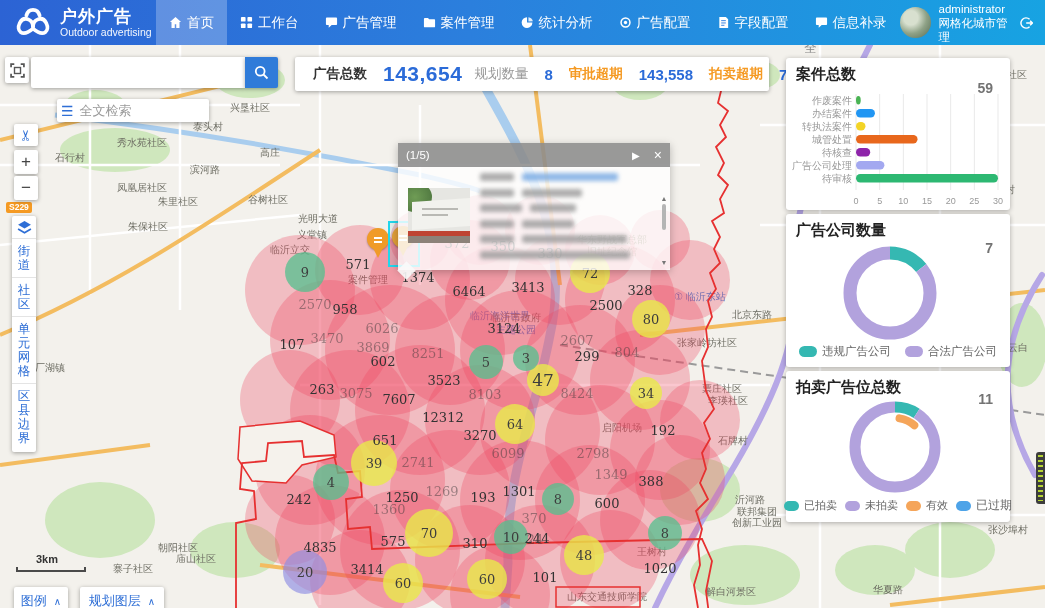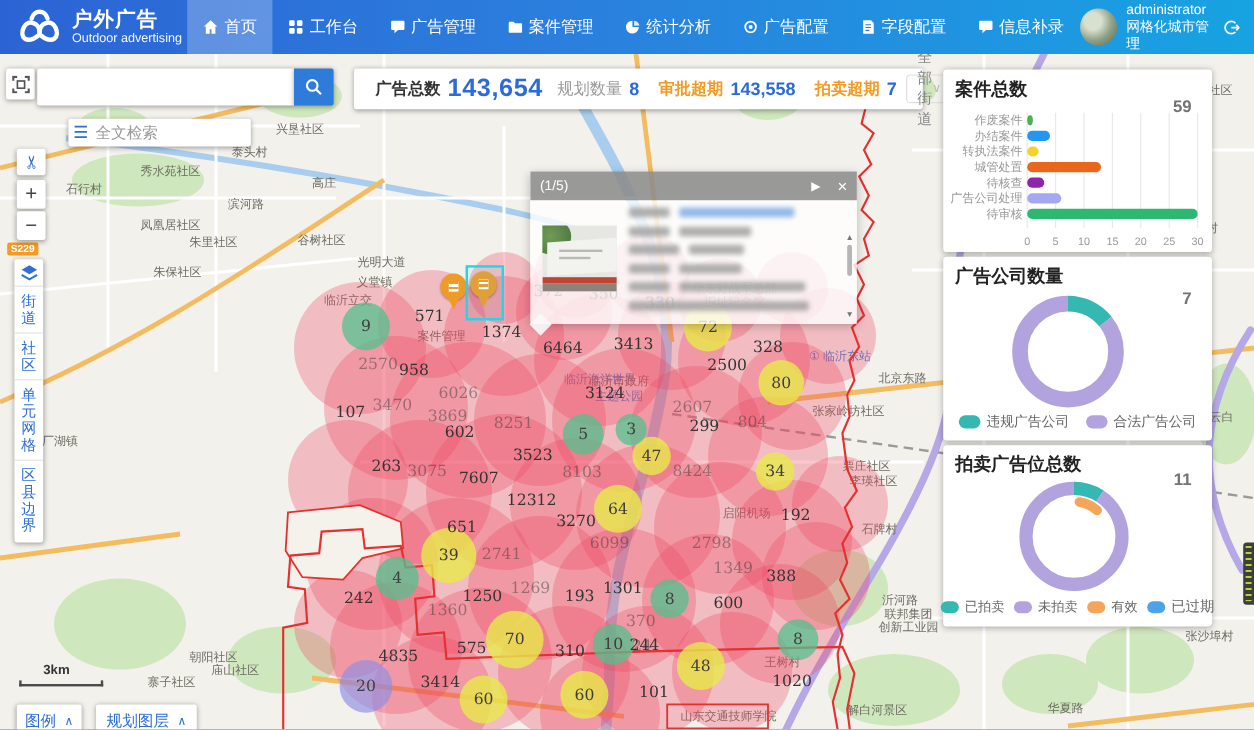--- a/index.html
+++ b/index.html
@@ -48,21 +48,21 @@
   .pinwrap{position:absolute;z-index:6;width:24px;height:32px;}
   .pinbody{position:absolute;left:1px;top:0;width:22px;height:22px;border-radius:50%;background:#f09b28;
            display:flex;align-items:center;justify-content:center;box-shadow:0 1px 2px rgba(0,0,0,.3);}
   .pindoc{width:12px;height:12px;background:#fff;border-radius:2px;
           background-image:repeating-linear-gradient(#fff 0 2px,#f09b28 2px 4px);background-clip:content-box;padding:2px;}
   .pintail{position:absolute;left:7px;top:20px;width:0;height:0;border-left:5px solid transparent;
            border-right:5px solid transparent;border-top:10px solid #f09b28;}
   .selbox{position:absolute;z-index:6;border:2px solid #21d6ec;background:rgba(33,214,236,.08);}
 
   
-  .popup{position:absolute;left:398px;top:98px;width:272px;height:127px;z-index:8;box-shadow:0 2px 8px rgba(0,0,0,.25);margin-left:44px;}
+  .popup{position:absolute;left:398px;top:98px;width:272px;height:127px;z-index:8;box-shadow:0 2px 8px rgba(0,0,0,.25);}
   .pop-h{position:absolute;left:0;top:0;right:0;height:24px;background:rgba(140,140,140,.88);color:#fff;
          display:flex;align-items:center;font-size:11.5px;padding:0 8px;}
   .pop-h .sp{flex:1;}
   .pop-h .pbtn{cursor:pointer;font-size:10px;margin-left:14px;}
   .pop-b{position:absolute;left:0;top:24px;right:0;bottom:0;background:rgba(255,255,255,.80);}
   .photo{position:absolute;left:10px;top:21px;width:62px;height:55px;overflow:hidden;background:#e6e6e2;filter:blur(.5px);}
   .ph-tree{position:absolute;left:-10px;top:-6px;width:34px;height:30px;border-radius:50%;
            background:radial-gradient(circle,#6f9c55,#49703c);}
   .ph-board{position:absolute;left:4px;top:12px;width:58px;height:28px;background:#f2f2ee;transform:skewY(-4deg);}
   .ph-line{position:absolute;left:14px;width:36px;height:2px;background:#b9b9b4;}
@@ -98,21 +98,21 @@
             border-bottom:2px solid #4a4a4a;z-index:10;}
   .bbtn{top:542px;height:28px;display:flex;align-items:center;justify-content:center;gap:7px;
         font-size:13px;color:#2f6fd6;cursor:pointer;}
   .chev{font-size:10px;}
 
   
   .stats{left:295px;top:12px;width:474px;height:34px;z-index:11;display:flex;align-items:center;padding:0 10px;}
   .stats .lbl{font-size:13.5px;font-weight:bold;color:#333;margin:0 6px 0 8px;white-space:nowrap;}
   .stats .lbl.warn{color:#f59a23;}
   .stats .lbl.plain{font-weight:normal;color:#999;}
-  .stats .val{color:#2b6bd8;font-size:15px;font-weight:bold;margin-right:8px;white-space:nowrap;}
+  .stats .val{color:#2b6bd8;font-size:15px;font-weight:bold;margin-right:8px;white-space:nowrap;margin-left:10px;}
   .stats .val.big{font-size:21px;letter-spacing:.5px;margin-right:4px;}
   .sel{margin-left:auto;width:94px;height:24px;border:1px solid #ddd;border-radius:4px;display:flex;
        align-items:center;padding:0 8px;font-size:12.5px;color:#888;cursor:pointer;}
   .sel .carr{margin-left:auto;color:#bbb;font-size:10px;}
 
   
   .card{left:786px;width:224px;background:#fff;border-radius:3px;box-shadow:0 1px 5px rgba(0,0,0,.3);z-index:11;}
   .card .title{position:absolute;left:10px;top:7px;font-size:15px;font-weight:bold;color:#222;}
   .card .bignum{position:absolute;right:17px;font-size:14px;font-weight:bold;color:#737373;}
   .legend{position:absolute;left:0;right:0;display:flex;justify-content:center;gap:14px;}
@@ -298,21 +298,21 @@
         <div class="mlabel" style="left: 722px; top: 344px;">票庄社区</div>
         <div class="mlabel" style="left: 728px; top: 356px;">李瑛社区</div>
         <div class="mlabel" style="left: 733px; top: 396px;">石牌村</div>
         <div class="mlabel" style="left: 750px; top: 455px;">沂河路</div>
         <div class="mlabel" style="left: 757px; top: 467px;">联邦集团</div>
         <div class="mlabel" style="left: 757px; top: 478px;">创新工业园</div>
         <div class="mlabel" style="left: 652px; top: 507px;">王树村</div>
         <div class="mlabel" style="left: 607px; top: 552px;">山东交通技师学院</div>
         <div class="mlabel" style="left: 731px; top: 547px;">解白河景区</div>
         <div class="mlabel" style="left: 622px; top: 383px;">启阳机场</div>
-        <div class="mlabel" style="left: 133px; top: 524px; margin-left: 10px;">寨子社区</div>
+        <div class="mlabel" style="left: 133px; top: 524px;">寨子社区</div>
         <div class="mlabel" style="left: 178px; top: 503px;">朝阳社区</div>
         <div class="mlabel" style="left: 196px; top: 514px;">庙山社区</div>
         <div class="mlabel" style="left: 45px; top: 323px;">马厂湖镇</div>
         <div class="mlabel" style="left: 516px; top: 273px;">临沂市政府</div>
         <div class="mlabel" style="left: 1012px; top: 30px;">上社区</div>
         <div class="mlabel" style="left: 1005px; top: 145px;">庄村</div>
         <div class="mlabel" style="left: 1018px; top: 303px;">云白</div>
         <div class="mlabel" style="left: 1008px; top: 485px;">张沙埠村</div>
         <div class="mlabel" style="left: 888px; top: 545px;">华夏路</div>
         <div class="badge" style="left: 6px; top: 157px;">S229</div>
@@ -366,21 +366,21 @@
     <svg id="overlay-svg" width="1045" height="563" viewBox="0 0 1045 563">
       <polygon points="240,382 300,376 334,390 336,412 302,420 286,438 252,436 238,414" fill="#f5f2ec" stroke="#e63030" stroke-width="1.5"></polygon>
       <path d="M706,18 l10,6 -6,14 12,4 -4,16 10,8 -8,14 6,12 -10,10 8,16 -6,12 10,10 -8,14 4,14 -12,8 8,16 -6,12 6,14 -10,10 6,16 -8,12 4,16 -6,12 2,18 -6,14 4,30 8,18 -10,14 6,16 -8,14 4,16 -6,14 8,16 -12,12 6,18 -4,16 2,20 -6,20 4,23" fill="none" stroke="#e63030" stroke-width="1.8"></path>
       <path d="M236,563 V478 l20,-4 -2,-28 -14,-2 2,-26 24,-2 2,-18 34,-2 2,16 30,-2 4,18 22,-2 2,26 -16,2 2,30 22,-2 2,22 160,-6 170,-4 10,22 -6,30 4,31" fill="none" stroke="#e63030" stroke-width="1.8"></path>
       <rect x="556" y="542" width="84" height="20" fill="none" stroke="#e63030" stroke-width="1.5"></rect>
     </svg>
 
     <div id="bubble-layer">
         <div class="bub" style="left: 570px; top: 208px; height: 40px; width: 40px; background: rgba(233, 234, 74, 0.8); font-size: 13px;">72</div>
         <div class="bub" style="left: 632px; top: 255px; height: 38px; width: 38px; background: rgba(233, 234, 74, 0.8); font-size: 13px;">80</div>
-        <div class="bub" style="left: 527px; top: 319px; height: 32px; width: 32px; background: rgba(233, 234, 74, 0.8); font-size: 13px;">47</div>
+        <div class="bub" style="left: 527px; top: 319px; height: 32px; width: 32px; background: rgba(233, 234, 74, 0.8); font-size: 17px;">47</div>
         <div class="bub" style="left: 630px; top: 332px; height: 32px; width: 32px; background: rgba(233, 234, 74, 0.8); font-size: 13px;">34</div>
         <div class="bub" style="left: 495px; top: 359px; height: 40px; width: 40px; background: rgba(233, 234, 74, 0.8); font-size: 13px;">64</div>
         <div class="bub" style="left: 351px; top: 395px; height: 46px; width: 46px; background: rgba(233, 234, 74, 0.8); font-size: 13px;">39</div>
         <div class="bub" style="left: 405px; top: 464px; height: 48px; width: 48px; background: rgba(233, 234, 74, 0.8); font-size: 13px;">70</div>
         <div class="bub" style="left: 383px; top: 518px; height: 40px; width: 40px; background: rgba(233, 234, 74, 0.8); font-size: 13px;">60</div>
         <div class="bub" style="left: 467px; top: 514px; height: 40px; width: 40px; background: rgba(233, 234, 74, 0.8); font-size: 13px;">60</div>
         <div class="bub" style="left: 564px; top: 490px; height: 40px; width: 40px; background: rgba(233, 234, 74, 0.8); font-size: 13px;">48</div>
         <div class="bub" style="left: 285px; top: 207px; height: 40px; width: 40px; background: rgba(83, 192, 141, 0.75); font-size: 13px;">9</div>
         <div class="bub" style="left: 469px; top: 300px; height: 34px; width: 34px; background: rgba(83, 192, 141, 0.75); font-size: 13px;">5</div>
         <div class="bub" style="left: 513px; top: 300px; height: 26px; width: 26px; background: rgba(83, 192, 141, 0.75); font-size: 13px;">3</div>
@@ -421,24 +421,24 @@
         <div class="cnum f" style="left: 577px; top: 348px;">8424</div>
         <div class="cnum" style="left: 385px; top: 395px;">651</div>
         <div class="cnum" style="left: 480px; top: 390px;">3270</div>
         <div class="cnum f" style="left: 508px; top: 408px;">6099</div>
         <div class="cnum f" style="left: 418px; top: 417px;">2741</div>
         <div class="cnum" style="left: 299px; top: 454px;">242</div>
         <div class="cnum" style="left: 402px; top: 452px;">1250</div>
         <div class="cnum f" style="left: 442px; top: 446px;">1269</div>
         <div class="cnum" style="left: 483px; top: 452px;">193</div>
         <div class="cnum" style="left: 519px; top: 446px;">1301</div>
-        <div class="cnum f" style="left: 352px; top: 464px; padding-left: 42px;">1360</div>
+        <div class="cnum f" style="left: 368px; top: 464px; padding-left: 42px;">1360</div>
         <div class="cnum" style="left: 393px; top: 496px;">575</div>
         <div class="cnum" style="left: 475px; top: 498px;">310</div>
-        <div class="cnum" style="left: 332px; top: 502px;">4835</div>
+        <div class="cnum" style="left: 320px; top: 502px;">4835</div>
         <div class="cnum" style="left: 367px; top: 524px;">3414</div>
         <div class="cnum" style="left: 663px; top: 385px;">192</div>
         <div class="cnum f" style="left: 593px; top: 408px;">2798</div>
         <div class="cnum f" style="left: 611px; top: 429px;">1349</div>
         <div class="cnum" style="left: 651px; top: 436px;">388</div>
         <div class="cnum" style="left: 607px; top: 458px;">600</div>
         <div class="cnum f" style="left: 534px; top: 473px;">370</div>
         <div class="cnum" style="left: 537px; top: 493px;">244</div>
         <div class="cnum" style="left: 545px; top: 532px;">101</div>
         <div class="cnum" style="left: 660px; top: 523px;">1020</div>

